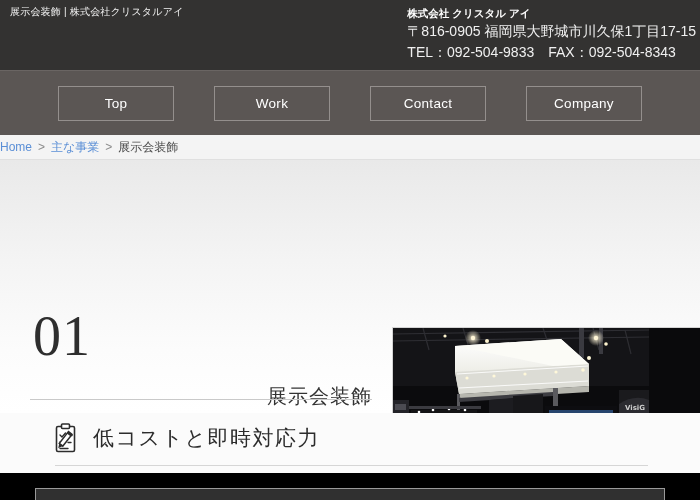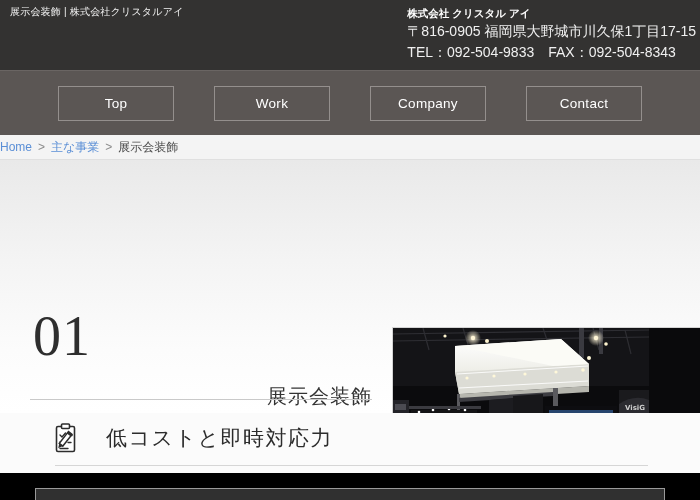--- a/index.html
+++ b/index.html
@@ -154,21 +154,21 @@
   .feature {
     position:relative;
     height:60px;
     background:#fbfbfb;
   }
   .feature-inner {
     position:absolute;
     left:55px; top:10px;
     display:flex;
     align-items:center;
-    gap:25px;
+    gap:12px;
   }
   .clip-icon { width:26px; height:30px; display:block; flex:none; }
   .feature-text {
     font-size:21px;
     color:#2c2c2c;
     letter-spacing:1.5px;
     white-space:nowrap;
   }
   .feature-rule {
     position:absolute;
@@ -203,22 +203,22 @@
   <div class="corp-block">
     <div class="corp-name">株式会社 クリスタル アイ</div>
     <div class="corp-addr">〒816-0905 福岡県大野城市川久保1丁目17-15</div>
     <div class="corp-tel">TEL：092-504-9833　FAX：092-504-8343</div>
   </div>
 </div>
 
 <div class="navbar">
   <div class="nav-btn">Top</div>
   <div class="nav-btn">Work</div>
+  <div class="nav-btn">Contact</div>
   <div class="nav-btn">Company</div>
-  <div class="nav-btn">Contact</div>
 </div>
 
 <div class="crumbbar">
   <span class="crumb-link">Home</span>
   <span class="crumb-sep">&gt;</span>
   <span class="crumb-link">主な事業</span>
   <span class="crumb-sep">&gt;</span>
   <span class="crumb-current">展示会装飾</span>
 </div>
 

